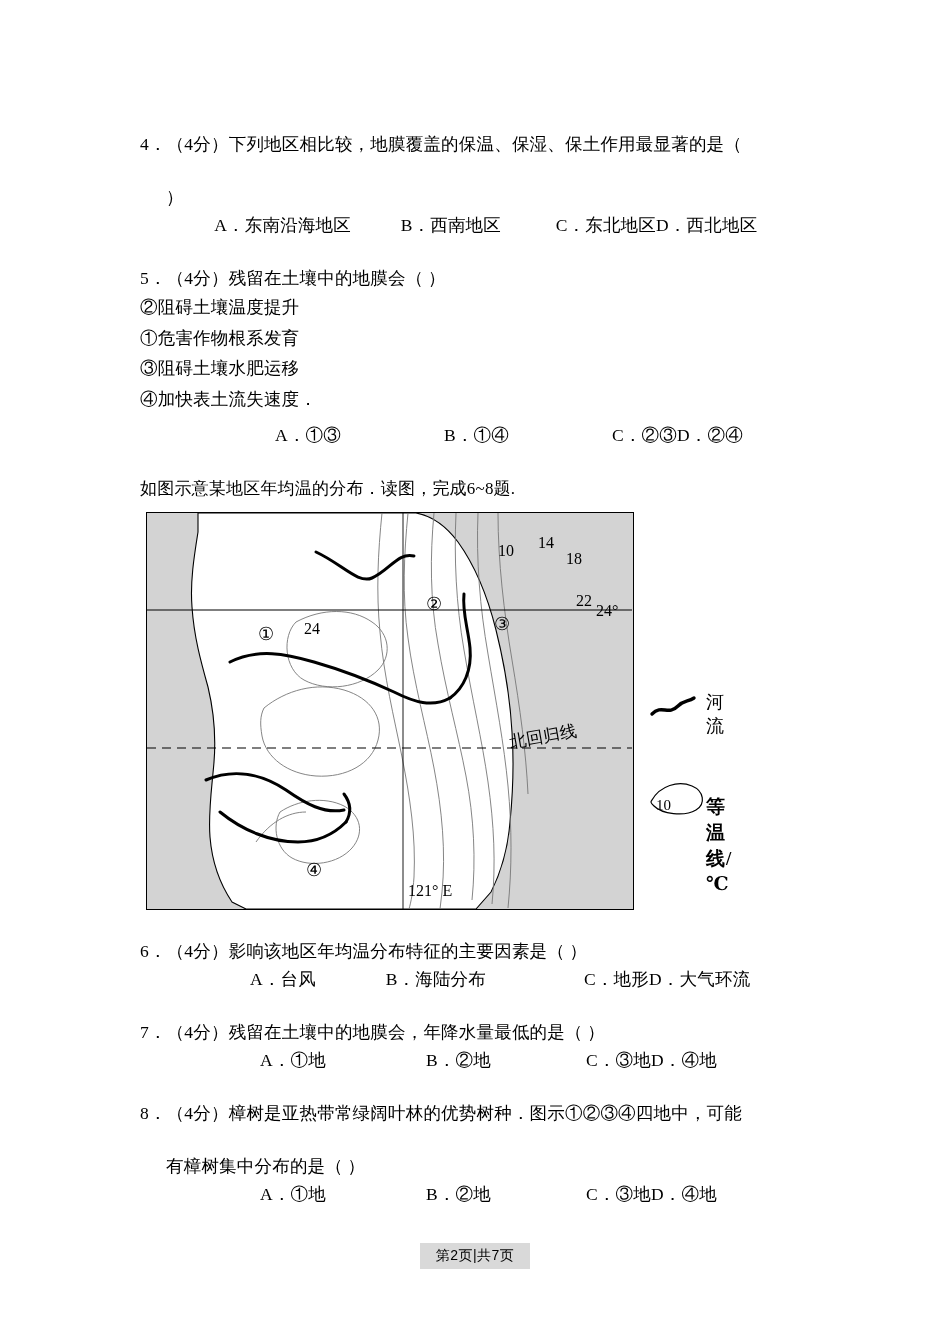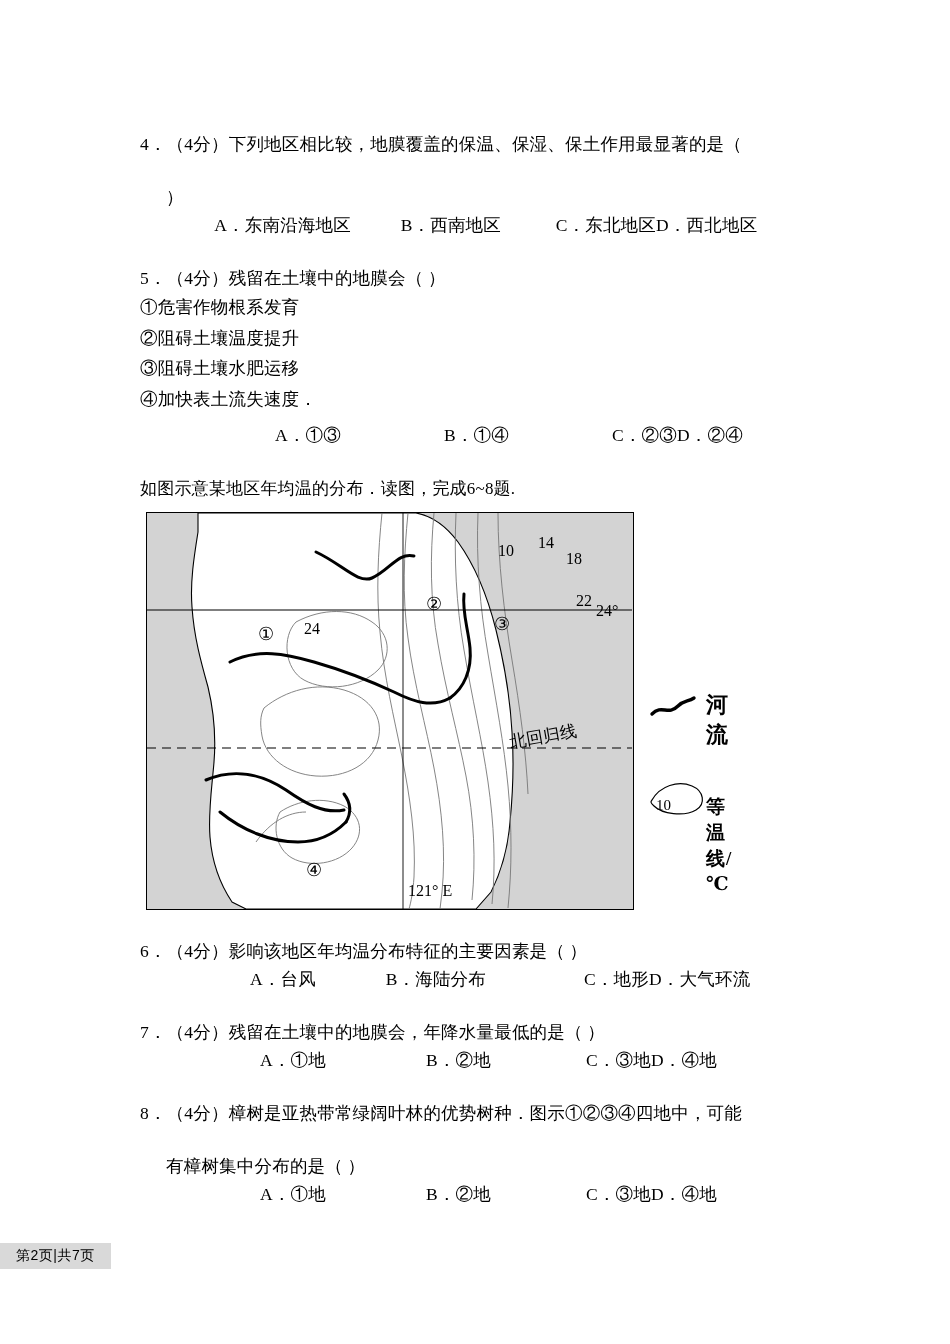--- a/index.html
+++ b/index.html
@@ -74,21 +74,21 @@
     width: 488px;
     height: 398px;
     border: 1.3px solid #000;
     box-sizing: border-box;
   }
   .footer {
     position: absolute;
     left: 0;
     top: 1243px;
     width: 950px;
-    text-align: left;
+    text-align: center;
     font-size: 14px;
     font-family: "Liberation Sans", sans-serif;
   }
   .footer .pagebox {
     display: inline-block;
     background: #d9d9d9;
     padding: 4px 16px;
     letter-spacing: 0.5px;
     color: #000;
   }
@@ -110,22 +110,22 @@
         <span style="width:150px">B．西南地区</span>
         <span style="width:155px">C．东北地区</span>
         <span>D．西北地区</span>
       </div>
     </div>
 
     <div class="q-block">
       <div class="q-text">
         <span>5</span><span>．</span><span>（4分）</span><span>残留在土壤中的地膜会（      ）</span>
       </div>
+      <div class="sub-line">②阻碍土壤温度提升</div>
       <div class="sub-line">①危害作物根系发育</div>
-      <div class="sub-line">②阻碍土壤温度提升</div>
       <div class="sub-line">③阻碍土壤水肥运移</div>
       <div class="sub-line">④加快表土流失速度．</div>
       <div class="opt-row" style="margin-top:6px">
         <span style="width:175px">A．①③</span>
         <span style="width:168px">B．①④</span>
         <span style="width:168px">C．②③</span>
         <span>D．②④</span>
       </div>
     </div>
 
@@ -205,21 +205,21 @@
           <text x="160" y="364" font-family="Liberation Serif, serif" font-size="18" fill="#000">④</text>
         </g>
       </svg>
 
       <svg width="200" height="160" viewBox="0 0 200 160" style="position:absolute;left:498px;top:170px">
         <path d="M 8 32 C 18 22 24 34 34 24 C 40 18 44 20 50 16" fill="none" stroke="#000" stroke-width="3.4" stroke-linecap="round"></path>
         <path d="M 8 118 C 16 104 34 98 48 104 C 60 109 62 122 52 128
                  C 40 135 18 132 10 124 C 7 121 6 120 8 118 Z" fill="none" stroke="#000" stroke-width="1.2"></path>
         <text x="12" y="128" font-family="Liberation Serif, serif" font-size="15" fill="#000">10</text>
       </svg>
-      <div style="position:absolute;left:560px;top:178px;font-size:22px;font-weight:bold;letter-spacing:1px">河流</div>
+      <div style="position:absolute;left:560px;top:178px;font-size:18px;font-weight:normal;letter-spacing:1px">河流</div>
       <div style="position:absolute;left:560px;top:282px;font-size:19px;font-weight:bold;letter-spacing:1px">等温线/℃</div>
     </div>
 
     <div class="q-block">
       <div class="q-text">
         <span>6</span><span>．</span><span>（4分）</span><span>影响该地区年均温分布特征的主要因素是（        ）</span>
       </div>
       <div class="opt-row">
         <span style="width:150px">A．台风</span>
         <span style="width:170px">B．海陆分布</span>

